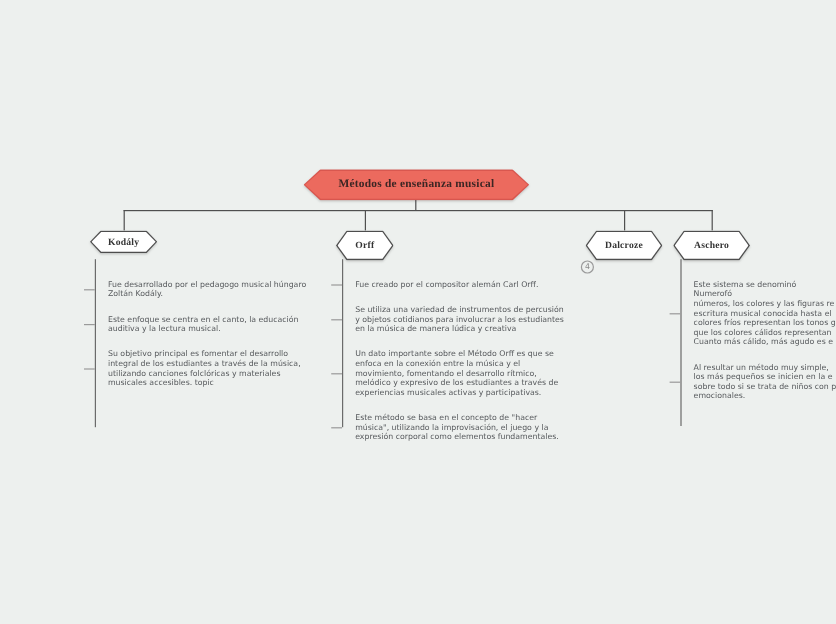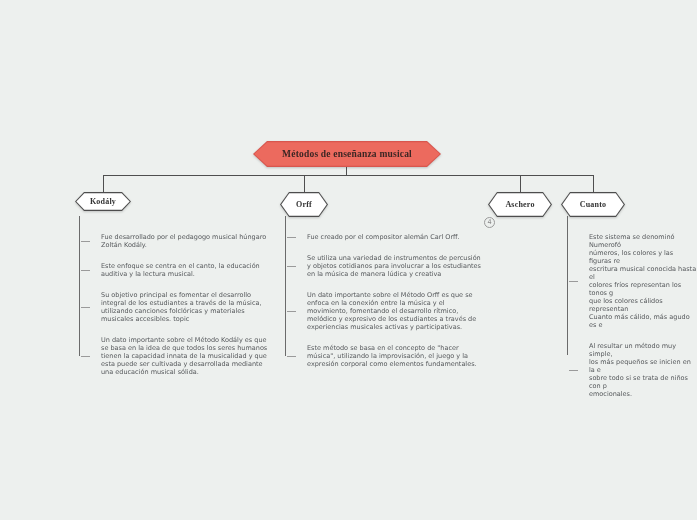--- a/index.html
+++ b/index.html
@@ -26,21 +26,21 @@
     clip-path:polygon(14px 0,calc(100% - 14px) 0,100% 50%,calc(100% - 14px) 100%,14px 100%,0 50%);}
   .hex.root .hx-fg{inset:1.3px;background:#ec6a5e;
     clip-path:polygon(13px 0,calc(100% - 13px) 0,100% 50%,calc(100% - 13px) 100%,13px 100%,0 50%);}
   .hex.root .hx-lbl{font-size:9.5px;color:#3c2624;}
 
   
   .col{position:absolute;top:216px;}
   .trunk{position:absolute;left:0;top:0;width:1px;background:#6b6b6b;}
   .blocks{position:relative;padding-top:17px;}
   .block{
-    position:relative;margin-left:22px;margin-bottom:13px;
+    position:relative;margin-left:11px;margin-bottom:13px;
     font-size:6.5px;line-height:8px;color:#56595c;white-space:pre-line;
   }
   .block::before{
     content:"";position:absolute;left:-20px;top:calc(50% - .5px);
     width:9px;height:1px;background:#9a9a9a;
   }
 
   
   .badge{
     position:absolute;left:484px;top:217px;width:11px;height:11px;box-sizing:border-box;
@@ -74,47 +74,42 @@
 
   <div class="hex" style="left:280px;top:192px;width:48px;height:25px;">
     <div class="hx-bg"></div>
     <div class="hx-fg"></div>
     <div class="hx-lbl">Orff</div>
   </div>
 
   <div class="hex" style="left:488px;top:192px;width:64px;height:25px;">
     <div class="hx-bg"></div>
     <div class="hx-fg"></div>
-    <div class="hx-lbl">Aschero</div>
+    <div class="hx-lbl">Dalcroze</div>
   </div>
 
   <div class="hex" style="left:561px;top:192px;width:64px;height:25px;">
     <div class="hx-bg"></div>
     <div class="hx-fg"></div>
-    <div class="hx-lbl">Cuanto</div>
+    <div class="hx-lbl">Aschero</div>
   </div>
 
   <div class="badge">4</div>
 
   <div class="col" style="left:79px;">
     <div class="trunk" style="height:140px;"></div>
     <div class="blocks">
       <div class="block">Fue desarrollado por el pedagogo musical húngaro
 Zoltán Kodály.</div>
       <div class="block">Este enfoque se centra en el canto, la educación
 auditiva y la lectura musical.</div>
       <div class="block">Su objetivo principal es fomentar el desarrollo
 integral de los estudiantes a través de la música,
 utilizando canciones folclóricas y materiales
 musicales accesibles. topic</div>
-      <div class="block">Un dato importante sobre el Método Kodály es que
-se basa en la idea de que todos los seres humanos
-tienen la capacidad innata de la musicalidad y que
-esta puede ser cultivada y desarrollada mediante
-una educación musical sólida.</div>
     </div>
   </div>
 
   <div class="col" style="left:285px;">
     <div class="trunk" style="height:140px;"></div>
     <div class="blocks">
       <div class="block">Fue creado por el compositor alemán Carl Orff.</div>
       <div class="block">Se utiliza una variedad de instrumentos de percusión
 y objetos cotidianos para involucrar a los estudiantes
 en la música de manera lúdica y creativa</div>

